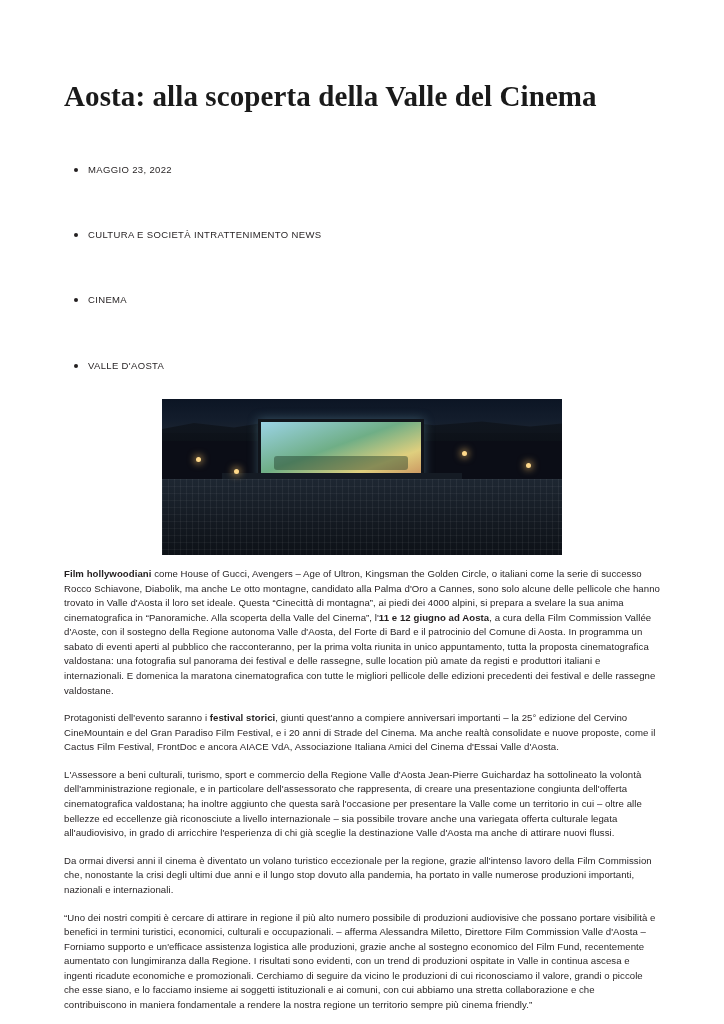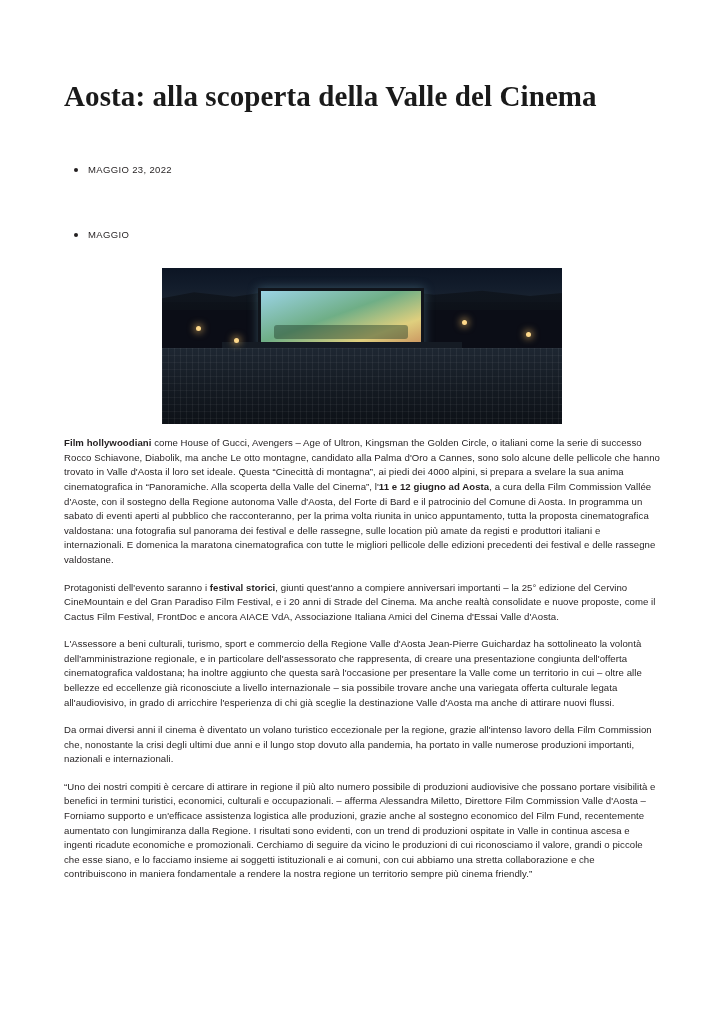--- a/index.html
+++ b/index.html
@@ -137,21 +137,23 @@
 </style>
 </head>
 <body>
 
 <div class="page">
 
   <h1 class="article-title">Aosta: alla scoperta della Valle del Cinema</h1>
 
   <ul class="meta-list">
     <li>MAGGIO 23, 2022</li>
-    <li>MAGGIO</li>
+    <li>CULTURA E SOCIETÀ INTRATTENIMENTO NEWS</li>
+    <li>CINEMA</li>
+    <li>VALLE D'AOSTA</li>
   </ul>
 
   <div class="figure">
     <div class="photo">
       <div class="sky"></div>
       <div class="hills"></div>
       <div class="screen"></div>
       <div class="stage"></div>
       <div class="audience"></div>
       <div class="lamp" style="left:34px; top:58px;"></div>

